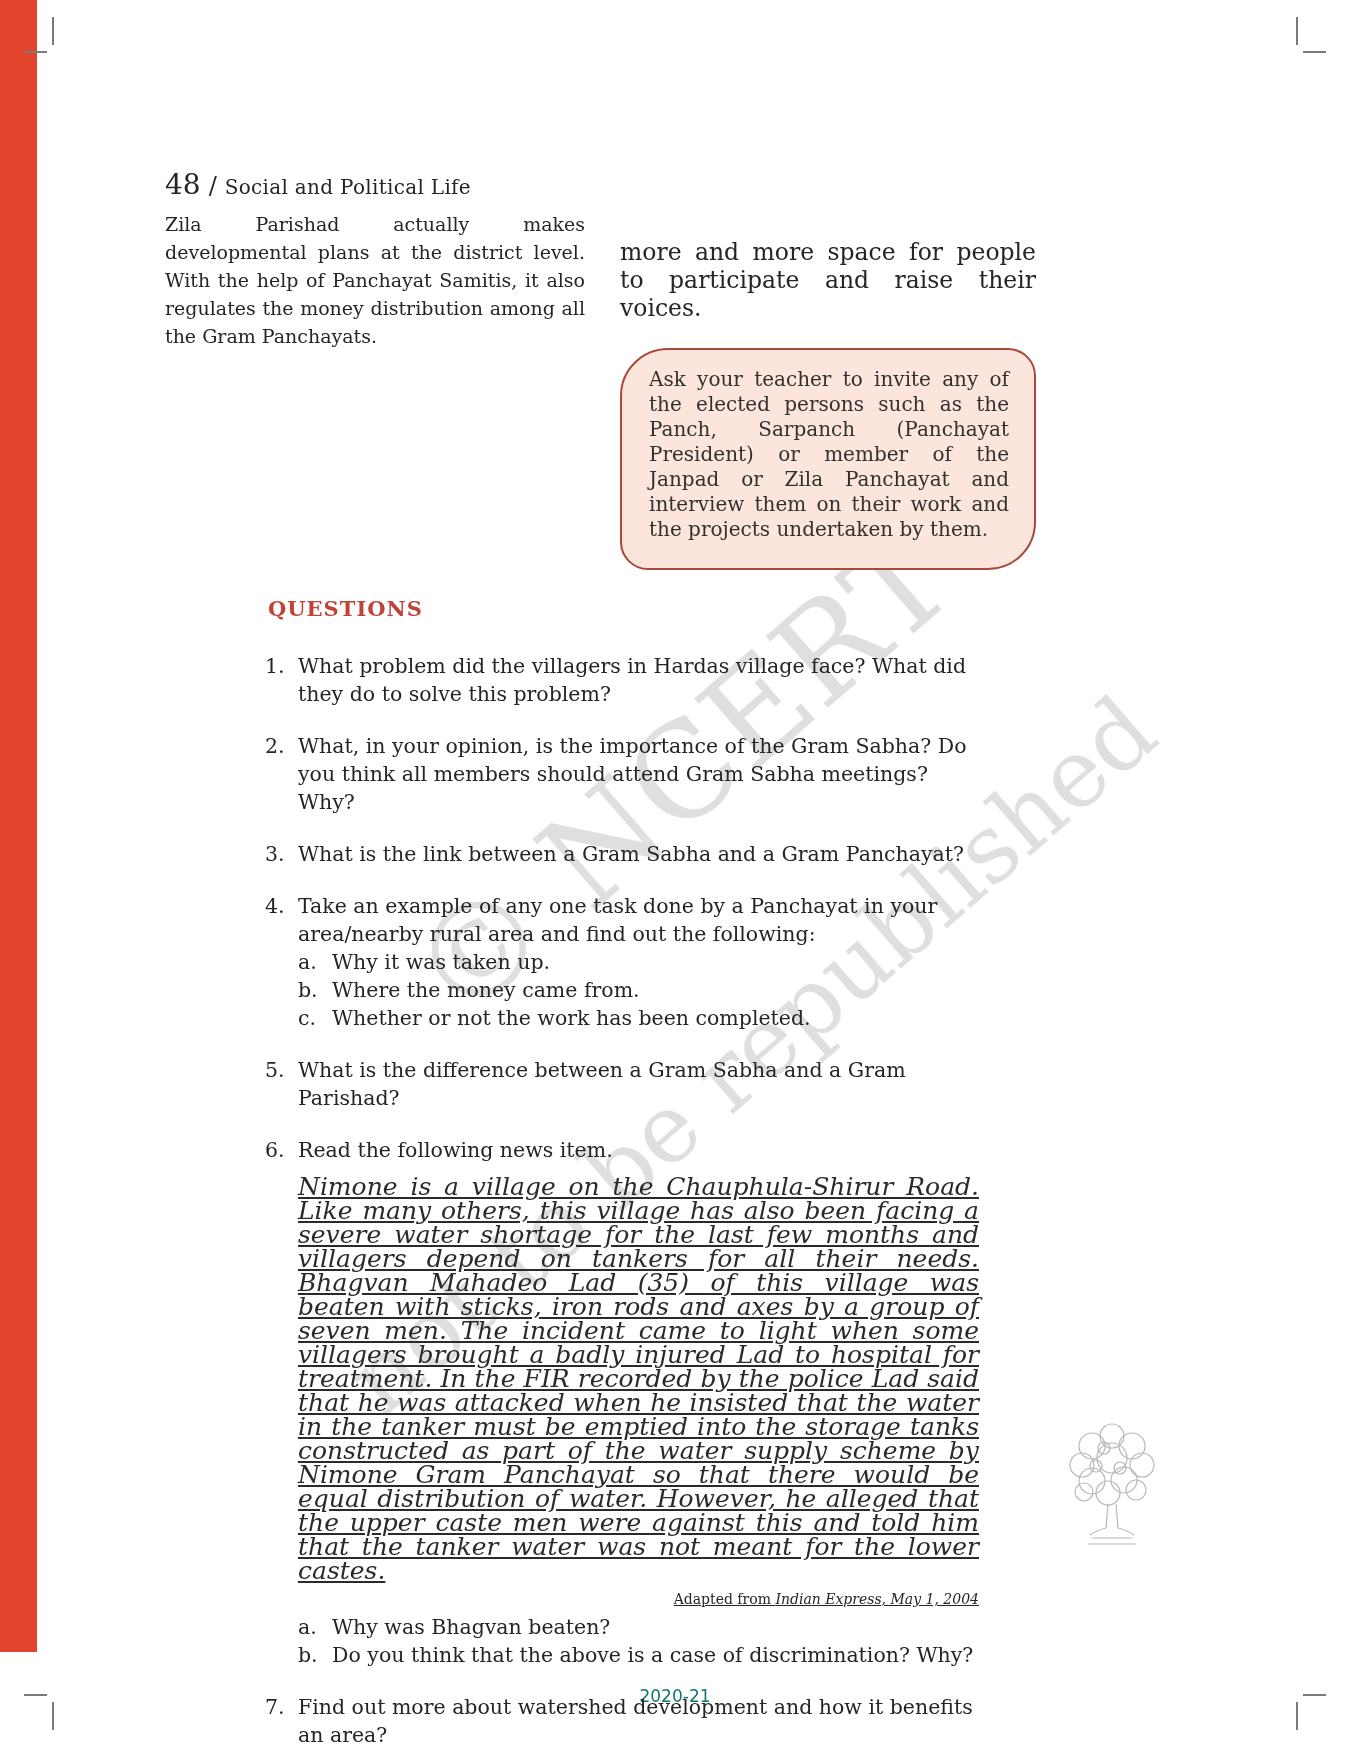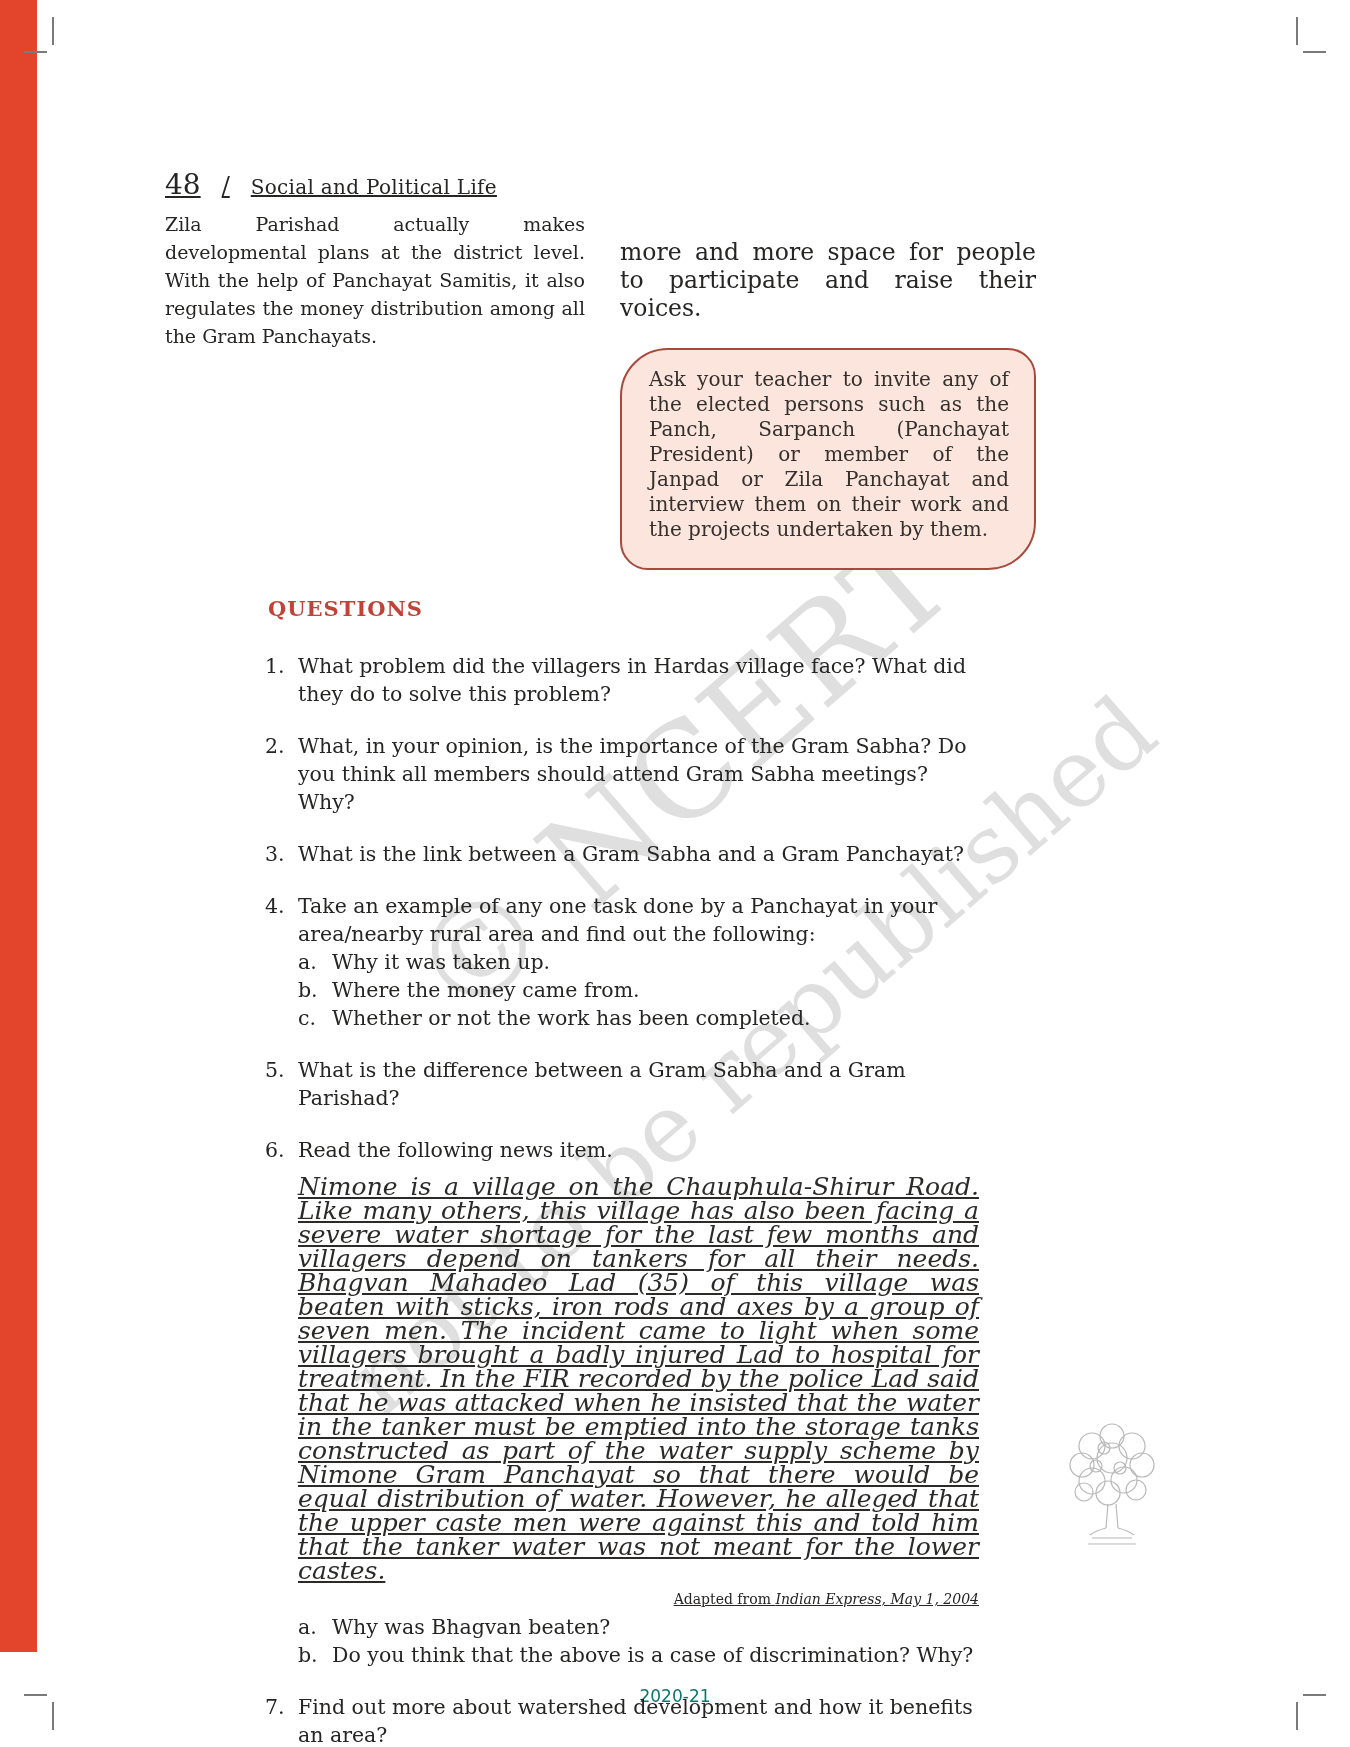--- a/index.html
+++ b/index.html
@@ -3,21 +3,21 @@
 <meta charset="utf-8">
 <style>
   html,body{margin:0;padding:0;background:#ffffff;}
   .page{position:relative;width:1350px;height:1747px;background:#ffffff;overflow:hidden;
         font-family:"DejaVu Serif","Liberation Serif",serif;color:#262523;}
   
   .edge-band{position:absolute;left:0;top:0;width:37px;height:1652px;background:#e2452c;}
   
   .crop{position:absolute;background:#7a7a7a;}
   
-  .header{position:absolute;left:165px;top:168px;display:flex;align-items:baseline;gap:21px;text-decoration:underline;}
+  .header{position:absolute;left:165px;top:168px;display:flex;align-items:baseline;gap:8px;}
   .pg-num{font-size:28px;}
   .pg-sep{font-size:24px;}
   .pg-title{font-size:20px;letter-spacing:0.3px;}
   
   .col-left{position:absolute;left:165px;top:210px;width:420px;font-size:19px;line-height:28px;text-align:justify;}
   .col-left p{margin:0;}
   .col-left p.indent{margin-top:24px;text-indent:40px;}
   .col-right{position:absolute;left:620px;top:210px;width:416px;font-size:23.5px;line-height:28px;text-align:justify;margin-top:28px;}
   .col-right p{margin:0;}
   

